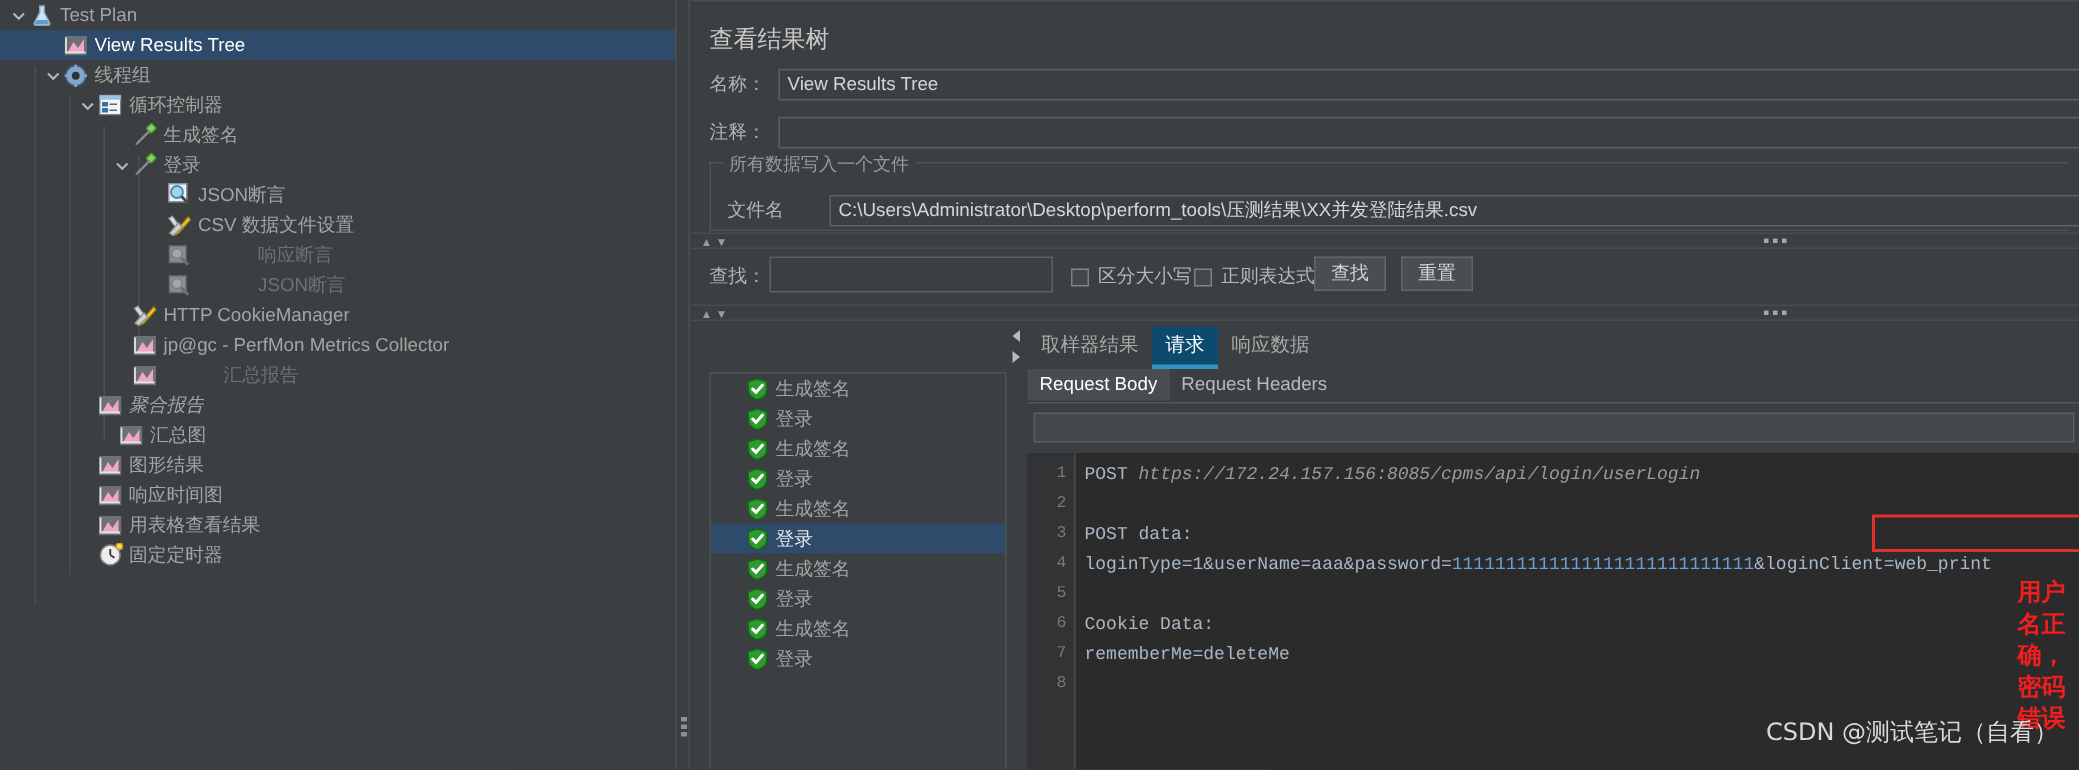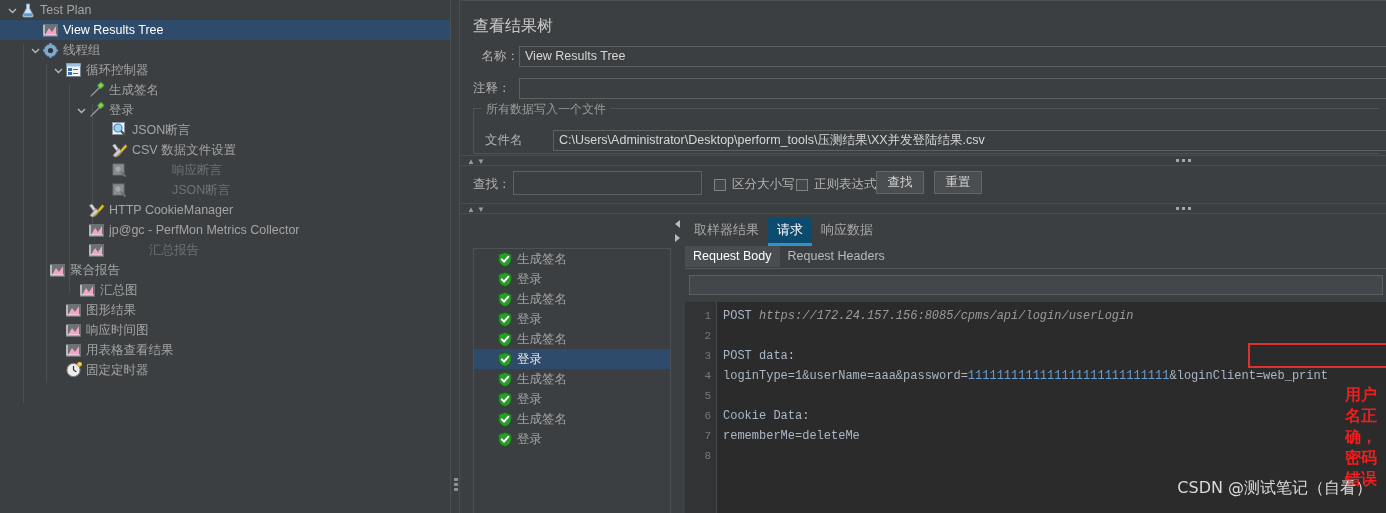--- a/index.html
+++ b/index.html
@@ -59,21 +59,21 @@
     position:absolute; left: 12px; top: 16px; font-size: 16px; color: #c8c8c8;
   }
   .field-row { position:absolute; display:flex; align-items:center; }
   .field-label { color:#b3b3b3; font-size:12.5px; white-space:nowrap; }
   .text-input {
     background:#3c3f41; border:1px solid #5c6164; color:#d6d6d6;
     height:21px; line-height:19px; padding:0 5px; font-size:12.5px;
     font-family:"Liberation Sans", sans-serif; white-space:nowrap; overflow:hidden;
   }
   #name-row { left:12px; top:46px; }
-  #name-row .field-label { width:46px;text-align:right; }
+  #name-row .field-label { width:46px; }
   #name-input { width:870px; }
   #comment-row { left:12px; top:78px; }
   #comment-row .field-label { width:46px; }
   #comment-input { width:870px; }
 
   
   #file-group {
     position:absolute; left:12px; top:108px; width:906px; height:46px;
     border:1px solid #4f5355; border-right:none;
   }
@@ -364,21 +364,21 @@
           <span class="twisty"></span>
           <span class="ico">
             <svg width="15" height="13" viewBox="0 0 15 13">
               <rect x="0" y="0" width="15" height="13" fill="#6d7174"></rect>
               <path d="M2 11 L6 4 L9 8 L13 2 L13 11 Z" fill="#f0a6c8"></path>
               <path d="M1 1 V11 H14" stroke="#e6e6e6" stroke-width="1.2" fill="none"></path>
             </svg>
           </span>
           <span class="lbl">汇总报告</span>
         </div>
-        <div class="tree-row" style="padding-left: 36px;">
+        <div class="tree-row" style="padding-left: 52px; font-style: italic;">
           <span class="twisty"></span>
           <span class="ico">
             <svg width="15" height="13" viewBox="0 0 15 13">
               <rect x="0" y="0" width="15" height="13" fill="#6d7174"></rect>
               <path d="M2 11 L6 4 L9 8 L13 2 L13 11 Z" fill="#f0a6c8"></path>
               <path d="M1 1 V11 H14" stroke="#e6e6e6" stroke-width="1.2" fill="none"></path>
             </svg>
           </span>
           <span class="lbl">聚合报告</span>
         </div>

